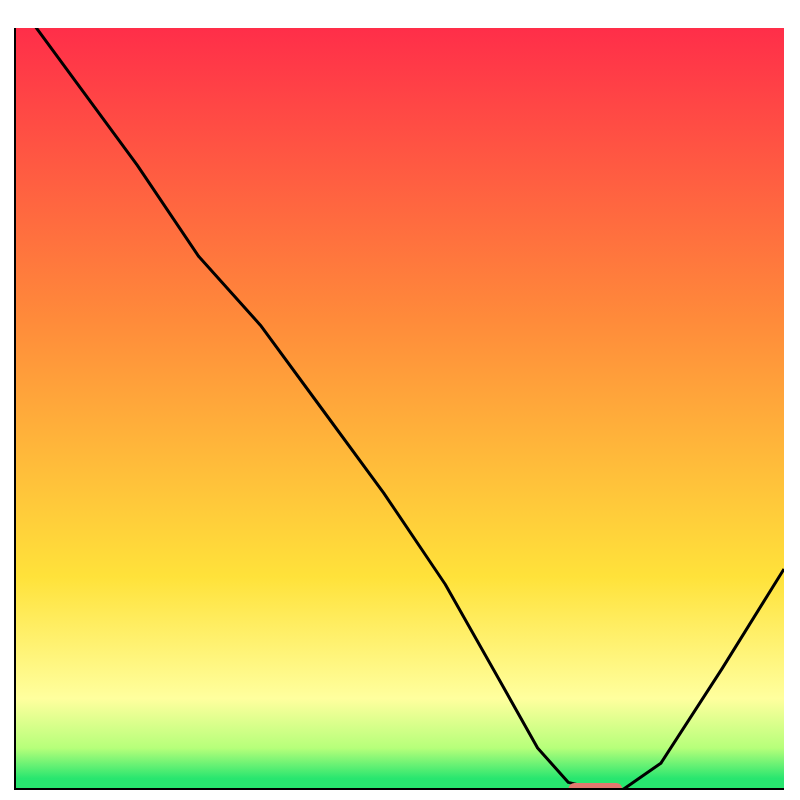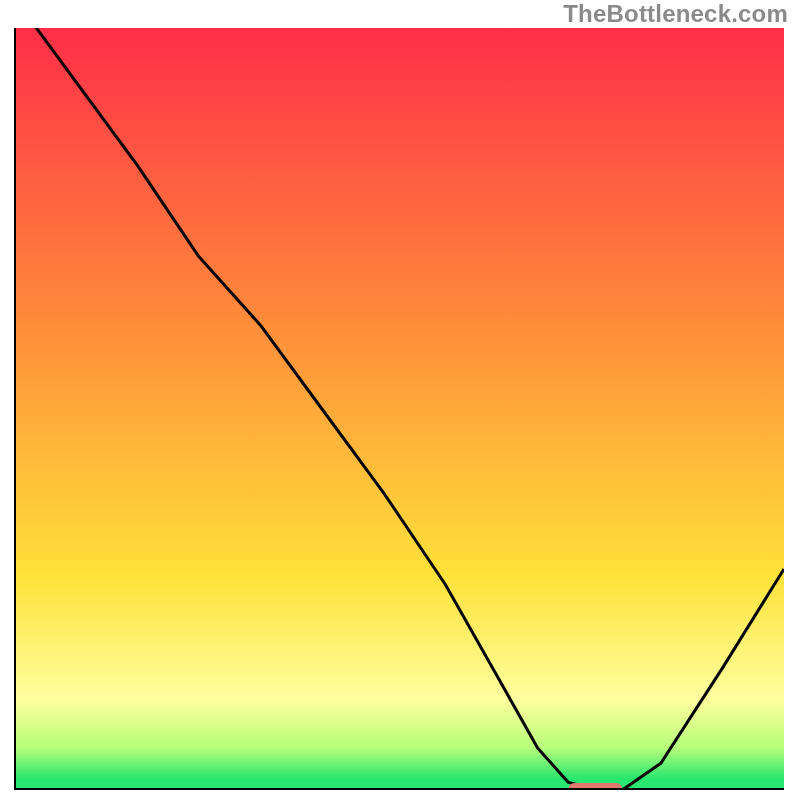--- a/index.html
+++ b/index.html
@@ -36,21 +36,20 @@
   .plot svg {
     display: block;
     width: 770px;
     height: 762px;
   }
 </style>
 </head>
 <body>
 
 <div class="wrap">
-  <div class="watermark">TheBottleneck.com</div>
 
   <div class="plot">
     <svg id="chart-svg" viewBox="0 0 770 762">
         <defs>
           <linearGradient id="bg" x1="0" y1="0" x2="0" y2="1">
             <stop offset="0%" stop-color="#ff2e49"></stop>
             <stop offset="38%" stop-color="#ff8a3a"></stop>
             <stop offset="72%" stop-color="#ffe23a"></stop>
             <stop offset="88%" stop-color="#ffff9e"></stop>
             <stop offset="94.5%" stop-color="#b6ff7a"></stop>

